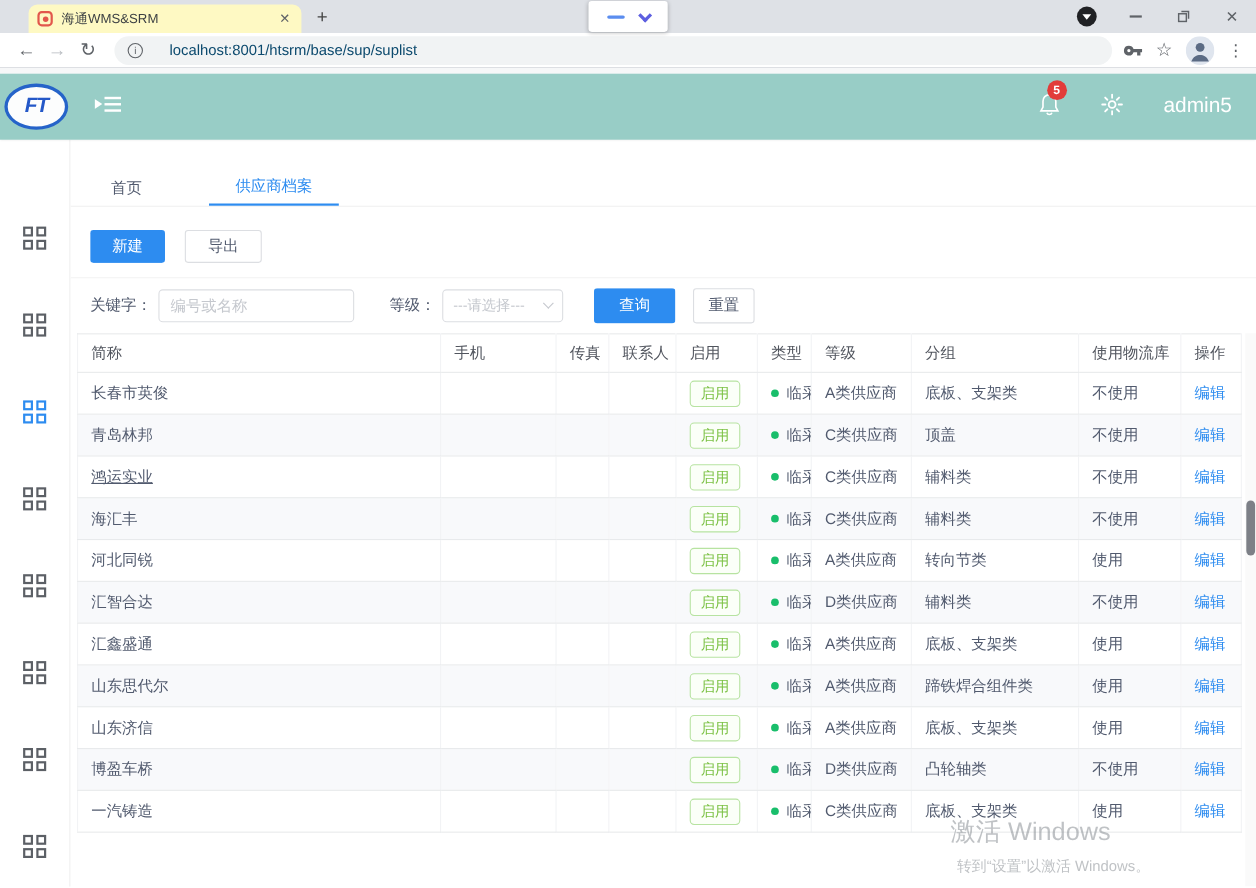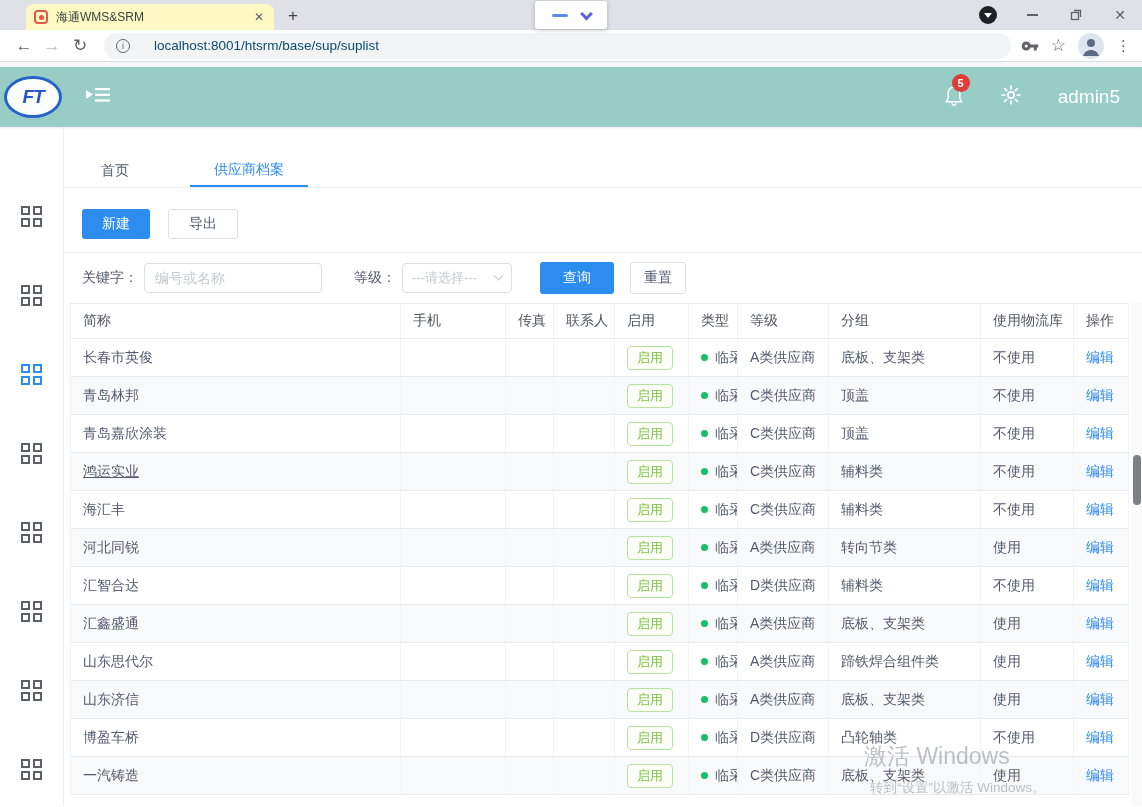--- a/index.html
+++ b/index.html
@@ -334,32 +334,20 @@
             <td></td>
             <td></td>
             <td><span class="tag-enable">启用</span></td>
             <td><span class="type-dot"></span><span>临采</span></td>
             <td><span>C类供应商</span></td>
             <td><span>顶盖</span></td>
             <td><span>不使用</span></td>
             <td><a class="edit-link">编辑</a></td>
           </tr>
           <tr>
-            <td><span>青岛嘉欣涂装</span></td>
-            <td></td>
-            <td></td>
-            <td></td>
-            <td><span class="tag-enable">启用</span></td>
-            <td><span class="type-dot"></span><span>临采</span></td>
-            <td><span>C类供应商</span></td>
-            <td><span>顶盖</span></td>
-            <td><span>不使用</span></td>
-            <td><a class="edit-link">编辑</a></td>
-          </tr>
-          <tr>
             <td><span class="u">鸿运实业</span></td>
             <td></td>
             <td></td>
             <td></td>
             <td><span class="tag-enable">启用</span></td>
             <td><span class="type-dot"></span><span>临采</span></td>
             <td><span>C类供应商</span></td>
             <td><span>辅料类</span></td>
             <td><span>不使用</span></td>
             <td><a class="edit-link">编辑</a></td>

